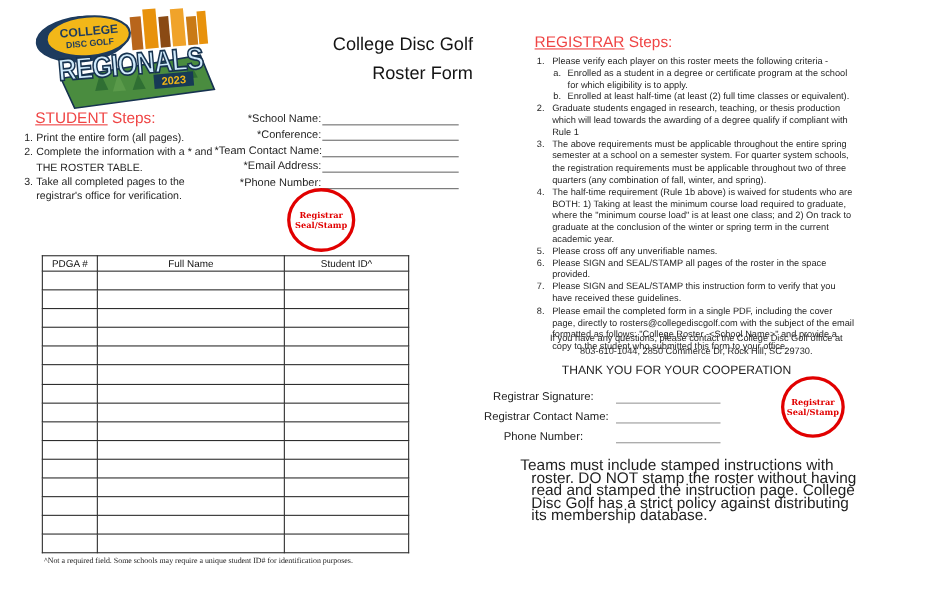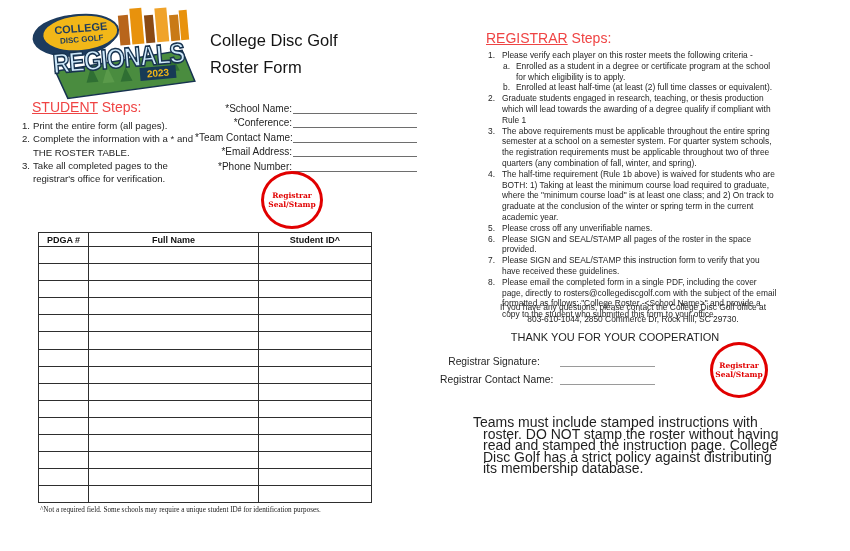--- a/index.html
+++ b/index.html
@@ -12,37 +12,37 @@
   
   #student{left:22px;top:99px;width:178px;}
   .sec-heading{font-size:14px;margin:0 0 4px 10px;font-weight:normal;color:#ef4444;}
   .uline{text-decoration:underline;}
   ol.steps{list-style:none;margin:2px 0 0 0;padding:0;font-size:9.6px;line-height:13.3px;}
   .step{display:flex;}
   .step .num{width:11px;flex:none;}
   .step .txt{flex:1;}
 
   
-  #title{left:210px;top:27px;width:220px;text-align:left;font-size:16.5px;line-height:27px;color:#141414;}
+  #title{left:210px;top:27px;width:220px;text-align:right;font-size:16.5px;line-height:27px;color:#141414;}
   #form-fields{left:195px;top:99px;width:222px;}
   .ffrow{display:flex;align-items:flex-end;height:14.6px;}
   .flabel{width:97px;text-align:right;font-size:10px;flex:none;white-space:nowrap;}
   .fline{flex:1;border-bottom:1px solid #6e6e6e;height:12px;margin-left:1px;}
 
   .seal{border:3.5px solid #e10000;border-radius:50%;width:100%;height:100%;box-sizing:border-box;
         display:flex;flex-direction:column;align-items:center;justify-content:center;
         font-family:"DejaVu Serif",serif;font-weight:bold;color:#e10000;
         font-size:7.5px;line-height:9px;text-align:center;background:#fff;}
   #seal-center{left:261px;top:171px;width:62px;height:58px;}
   #seal-right{left:710px;top:342px;width:58px;height:56px;}
 
   #roster-table{left:38px;top:232px;}
   table{border-collapse:collapse;table-layout:fixed;width:333px;border:1.5px solid #222;}
   th,td{border:1px solid #2e2e2e;padding:0;}
-  th{height:13px;font-size:9px;font-weight:bold;color:#111;}
+  th{height:13px;font-size:9px;font-weight:normal;color:#111;}
   td{height:16.1px;}
   .col-pdga{width:50px;}.col-name{width:170px;}.col-id{width:113px;}
 
   #footnote{left:40px;top:506px;font-size:7.2px;color:#222;font-family:Liberation Serif, serif;}
 
   
   #registrar{left:486px;top:30px;width:293px;}
   ol.rsteps{list-style:none;margin:3px 0 0 2px;padding:0;font-size:8.4px;line-height:10.8px;}
   .rstep{display:flex;}
   .rstep .num{width:14px;flex:none;}
@@ -298,20 +298,24 @@
 
 <div id="signature" class="abs">
     <div class="sigrow">
       <span class="siglabel">Registrar Signature:</span>
       <span class="sigline"></span>
     </div>
     <div class="sigrow">
       <span class="siglabel">Registrar Contact Name:</span>
       <span class="sigline"></span>
     </div>
+    <div class="sigrow">
+      <span class="siglabel">Phone Number:</span>
+      <span class="sigline"></span>
+    </div>
   </div>
 
 <div id="seal-right" class="abs">
   <div class="seal">
     <span>Registrar</span>
     <span>Seal/Stamp</span>
   </div>
 </div>
 
 <div id="bottom-note" class="abs">Teams must include stamped instructions with roster. DO NOT stamp the roster without having read and stamped the instruction page. College Disc Golf has a strict policy against distributing its membership database.</div>

